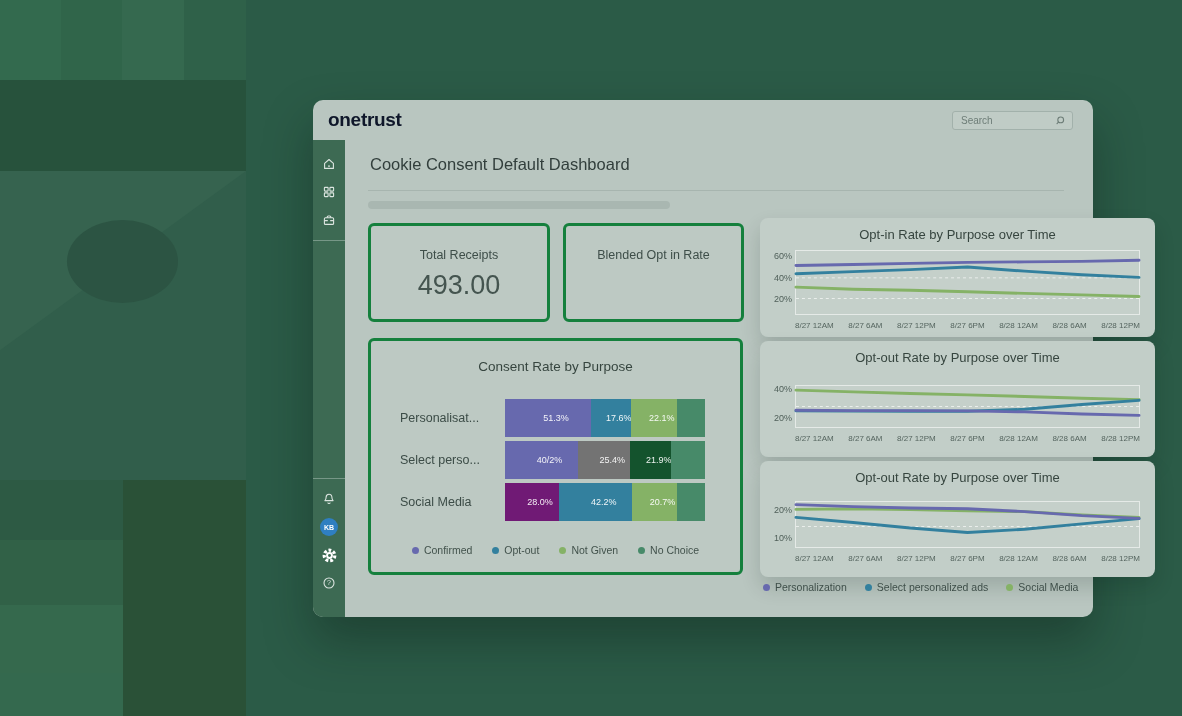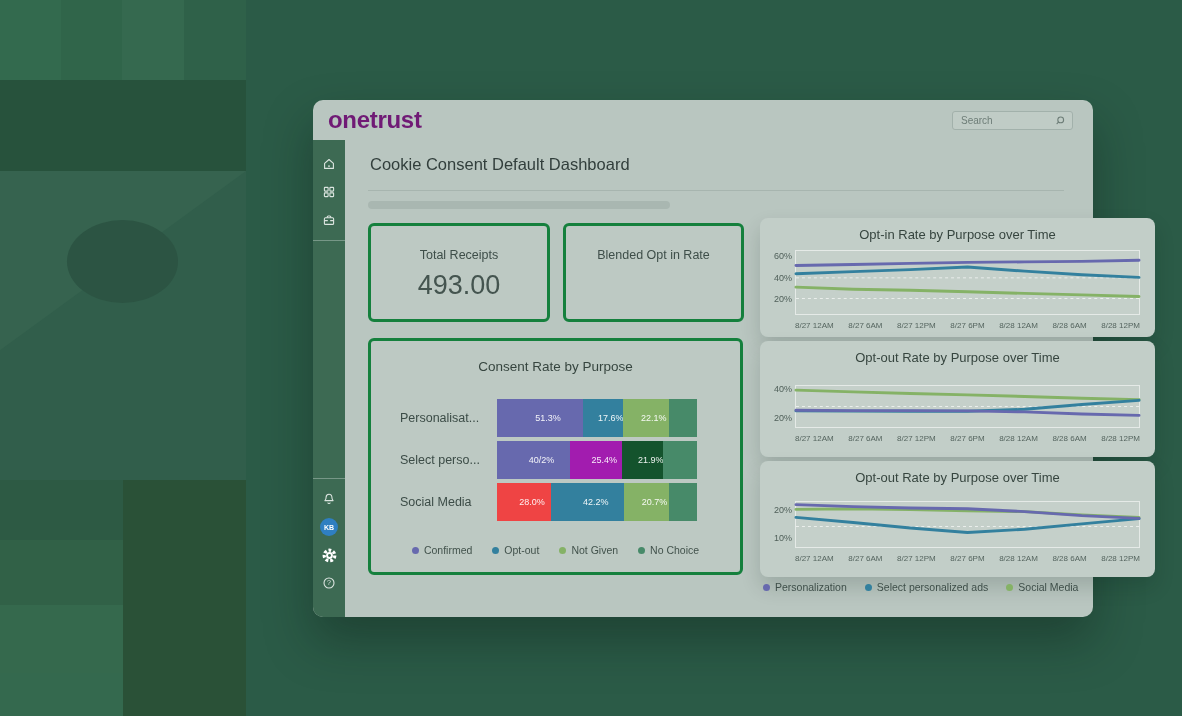--- a/index.html
+++ b/index.html
@@ -19,22 +19,22 @@
   .b7{left:0;top:480px;width:123px;height:60px;background:#2d5a44;}
   .b8{left:0;top:540px;width:123px;height:65px;background:#316147;}
   .b9{left:0;top:605px;width:123px;height:68px;background:#35694d;}
   .b10{left:0;top:673px;width:123px;height:43px;background:#34694e;}
   .b11{left:123px;top:480px;width:123px;height:236px;background:#2a5137;}
 
   
   .window{position:absolute;left:313px;top:100px;width:780px;height:517px;background:#b9c6c0;
           border-radius:10px;box-shadow:0 24px 48px rgba(8,24,16,.35);}
   .win-header{position:absolute;top:0;left:0;right:0;height:40px;}
-  .logo{position:absolute;left:15px;top:0;line-height:40px;font-size:24px;font-weight:600;
-        color:#701a75;letter-spacing:-.3px;}
+  .logo{position:absolute;left:15px;top:0;line-height:40px;font-size:19px;font-weight:600;
+        color:#0f172a;letter-spacing:-.3px;}
   .search{position:absolute;left:639px;top:11px;width:121px;height:19px;border:1px solid #a2b1ab;
           border-radius:3px;background:#c0ccc6;display:flex;align-items:center;padding:0 6px;
           box-sizing:border-box;}
   .search input{flex:1;min-width:0;border:none;background:transparent;font-size:10px;color:#42524d;
           outline:none;font-family:inherit;}
   .search input::placeholder{color:#6d7d77;}
 
   
   .side-rail{position:absolute;left:0;top:40px;width:32px;height:477px;background:#3d6a53;
           border-radius:0 0 0 10px;display:flex;flex-direction:column;align-items:center;
@@ -53,21 +53,21 @@
 
   .card{position:absolute;background:#bdc9c3;border:3px solid #15803d;border-radius:6px;box-sizing:border-box;}
   .kpi-0{left:55px;top:123px;width:182px;height:99px;}
   .kpi-1{left:250px;top:123px;width:181px;height:99px;}
   .kpi-label{margin-top:22px;text-align:center;font-size:12.5px;font-weight:500;color:#3e4e49;}
   .kpi-value{margin-top:8px;text-align:center;font-size:27px;font-weight:400;color:#44544f;}
 
   .consent-card{left:55px;top:238px;width:375px;height:237px;}
   .c-title{margin:18px 0 0 0;text-align:center;font-size:13.5px;font-weight:500;color:#36453f;}
   .rows{position:absolute;top:58px;left:0;right:0;}
-  .row{display:flex;align-items:center;height:38px;margin-bottom:4px;}
+  .row{display:flex;align-items:center;height:38px;margin-bottom:4px;gap:8px;}
   .row-label{width:97px;padding-left:29px;box-sizing:content-box;font-size:12.5px;color:#3c4c47;
           white-space:nowrap;overflow:hidden;}
   .bar{width:200px;height:38px;display:flex;}
   .seg{height:100%;display:flex;align-items:center;justify-content:center;font-size:9px;
           color:rgba(255,255,255,.92);overflow:hidden;white-space:nowrap;padding-left:16px;}
   .legend-row{position:absolute;bottom:16px;left:0;right:0;display:flex;justify-content:center;
           gap:20px;font-size:10.5px;color:#42524c;}
   .legend-item{display:flex;align-items:center;gap:5px;}
   .dot{width:7px;height:7px;border-radius:50%;flex:none;}
 
@@ -199,29 +199,29 @@
             <div class="seg" style="width: 102.6px; background: rgb(103, 105, 174);">51.3%</div>
             <div class="seg" style="width: 35.2px; background: rgb(51, 128, 158);">17.6%</div>
             <div class="seg" style="width: 44.2px; background: rgb(133, 178, 102);">22.1%</div>
             <div class="seg" style="width: 18px; background: rgb(71, 138, 105);"></div>
           </div>
         </div>
         <div class="row">
           <div class="row-label">Select perso...</div>
           <div class="bar">
             <div class="seg" style="width: 80.4px; background: rgb(103, 105, 174);">40/2%</div>
-            <div class="seg" style="width: 50.8px; background: #a21caf;">25.4%</div>
+            <div class="seg" style="width: 50.8px; background: #737373;">25.4%</div>
             <div class="seg" style="width: 35px; background: #14532d;">21.9%</div>
             <div class="seg" style="width: 25px; background: rgb(71, 138, 105);"></div>
           </div>
         </div>
         <div class="row">
           <div class="row-label">Social Media</div>
           <div class="bar">
-            <div class="seg" style="width: 56px; background: #ef4444;">28.0%</div>
+            <div class="seg" style="width: 56px; background: #701a75;">28.0%</div>
             <div class="seg" style="width: 84.4px; background: rgb(51, 128, 158);">42.2%</div>
             <div class="seg" style="width: 41.4px; background: rgb(133, 178, 102);">20.7%</div>
             <div class="seg" style="width: 18.2px; background: rgb(71, 138, 105);"></div>
           </div>
         </div>
       </div>
     <div class="legend-row" id="stacked-legend">
         <span class="legend-item">
           <span class="dot" style="background: rgb(103, 105, 174);"></span>
           <span>Confirmed</span>

